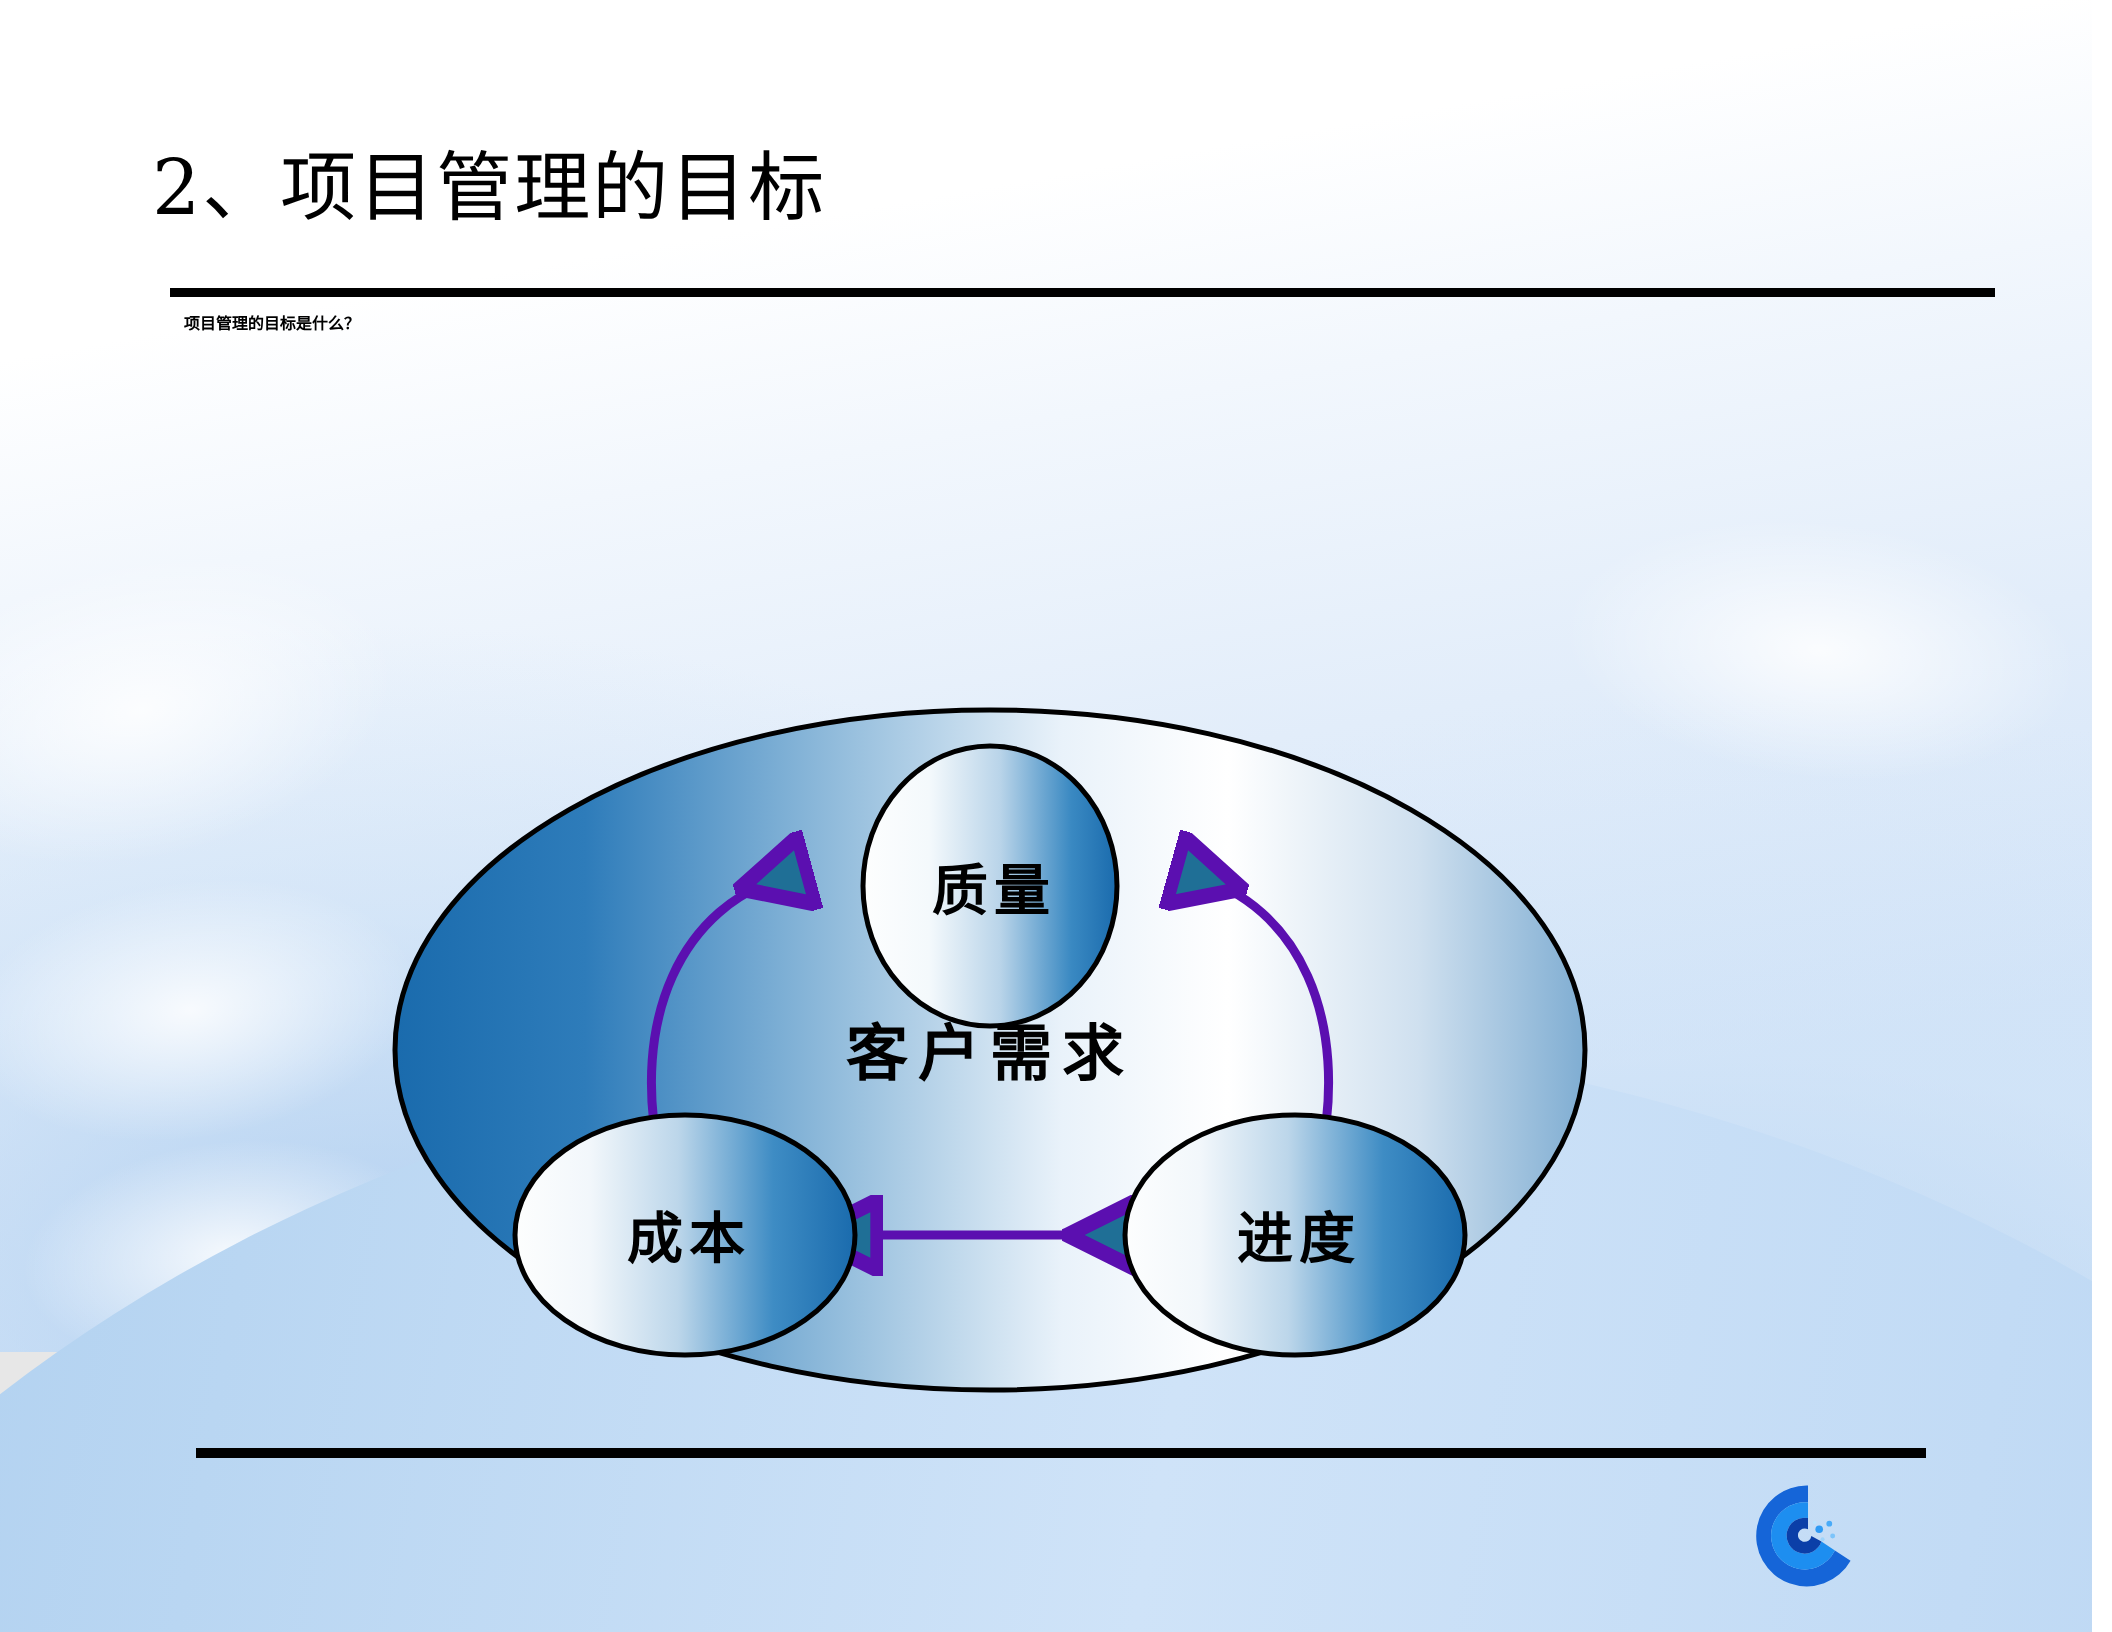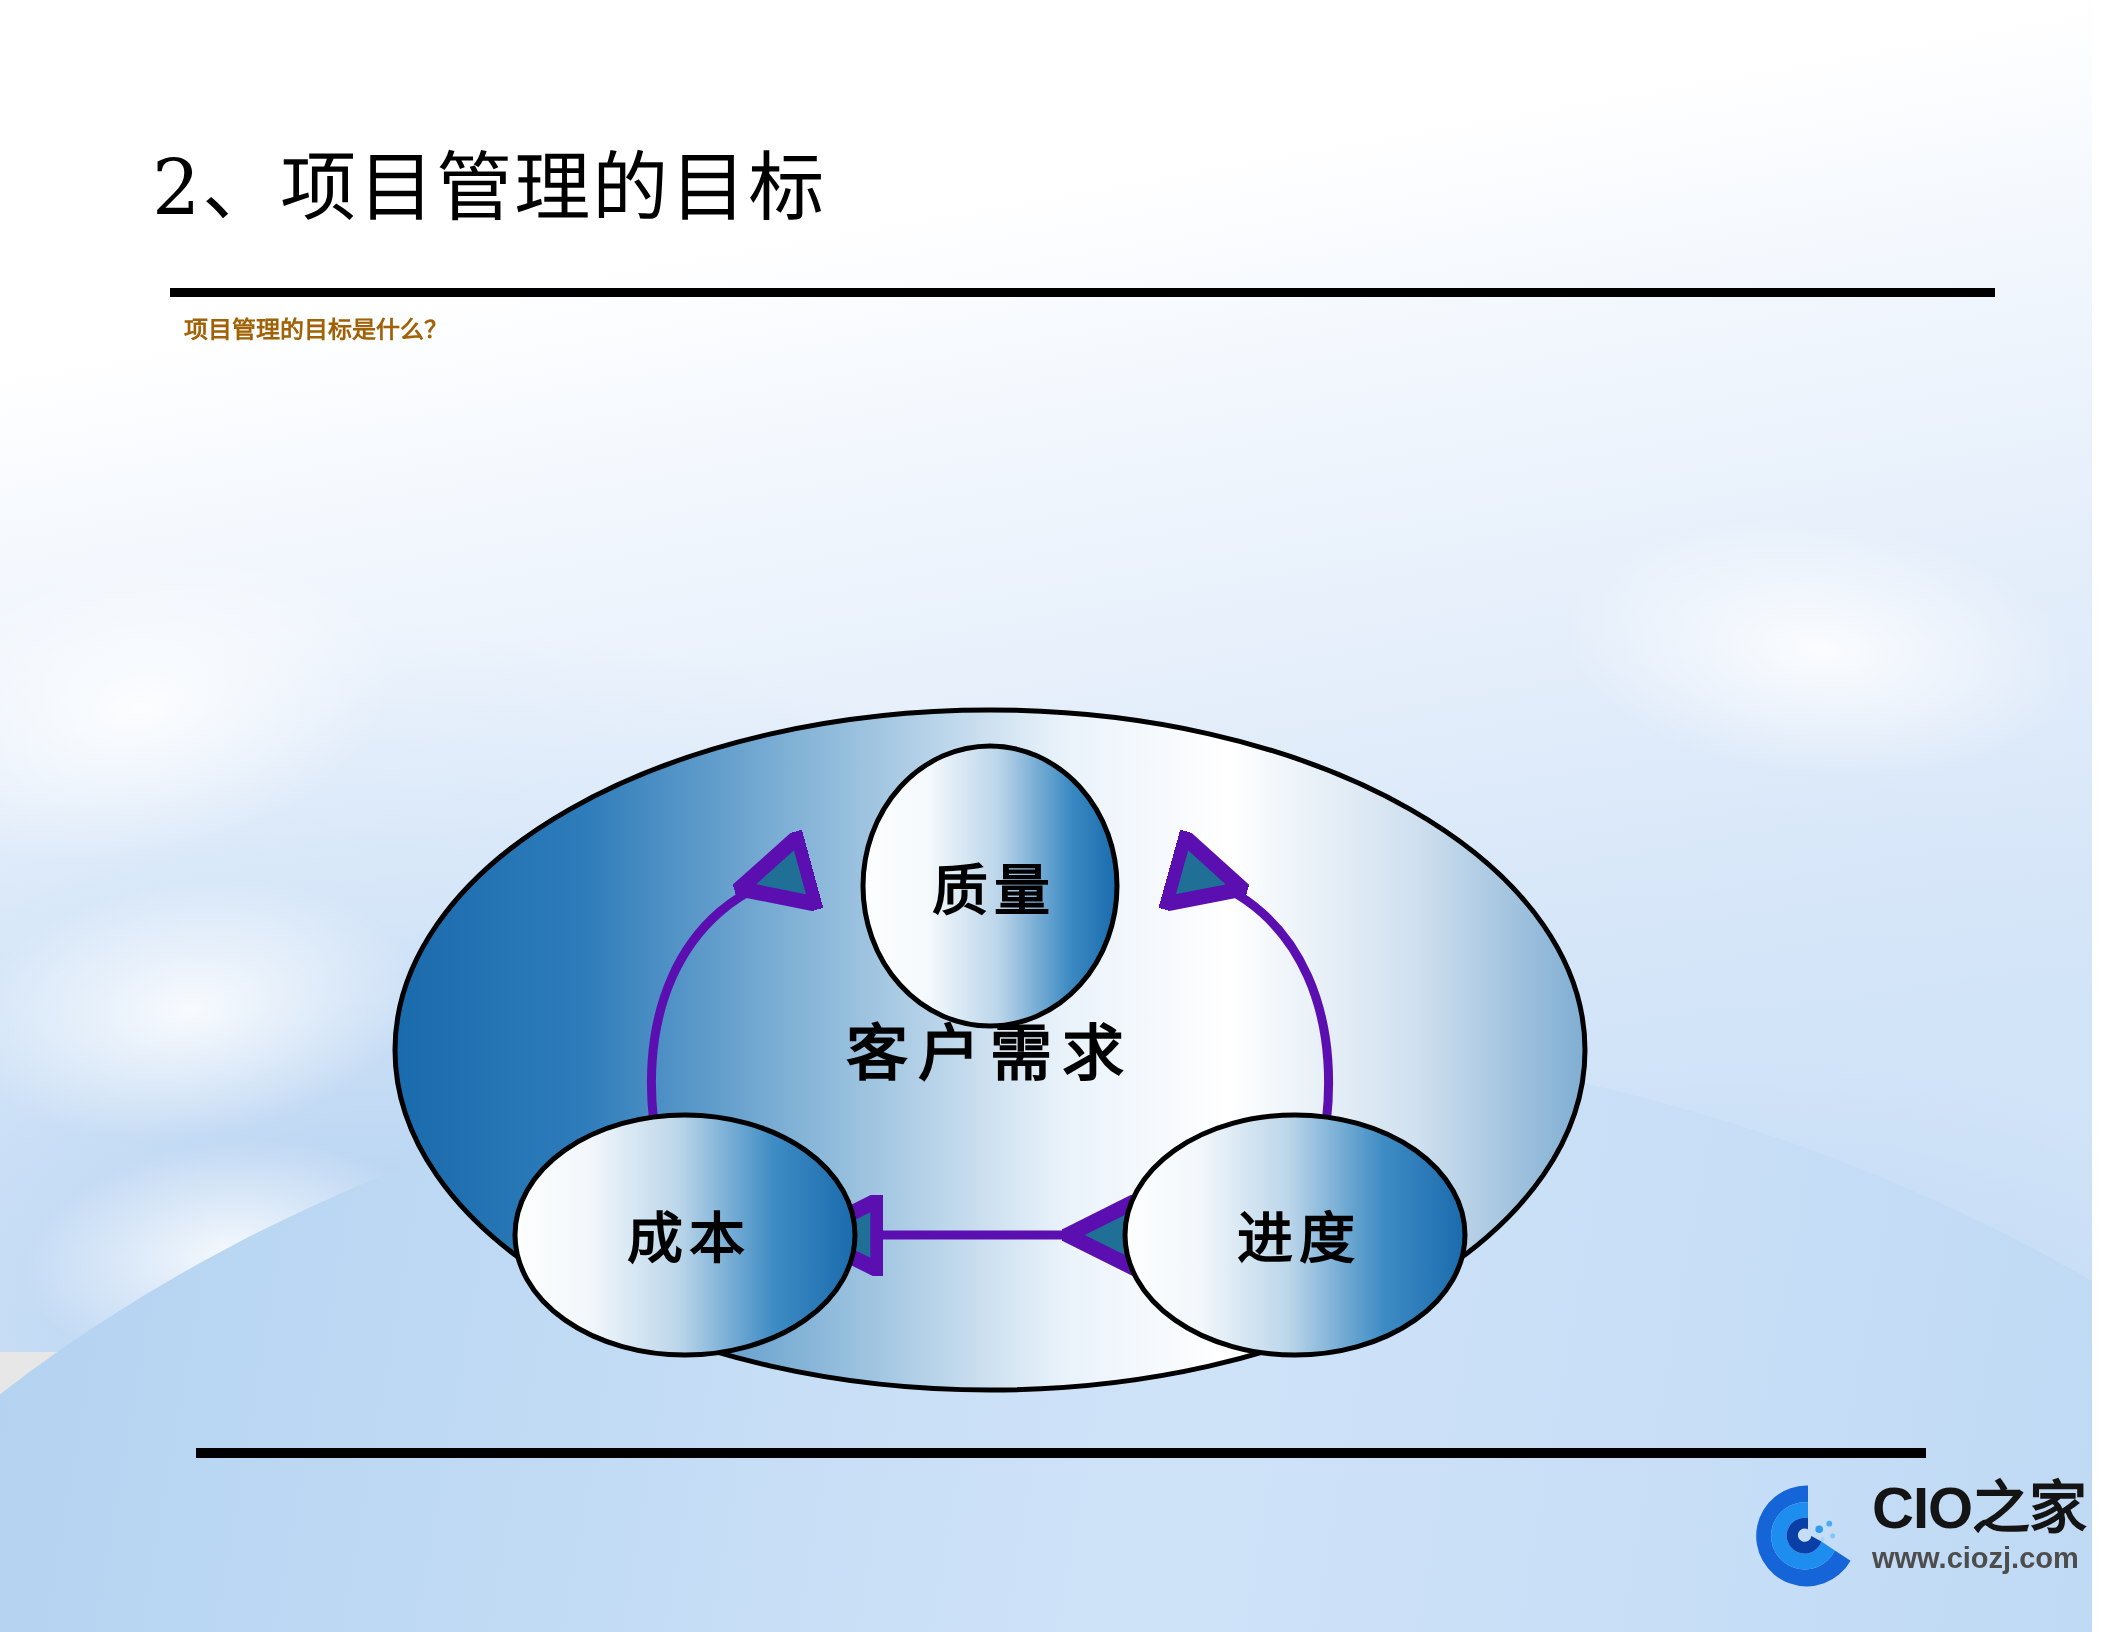--- a/index.html
+++ b/index.html
@@ -95,23 +95,23 @@
     top: 288px;
     width: 1825px;
     height: 9px;
     background: #000000;
   }
   .subtitle {
     position: absolute;
     left: 184px;
     top: 310px;
     font-family: "Liberation Sans", "DejaVu Sans", sans-serif;
-    font-size: 24px;
-    font-weight: 700;
-    color: #a16207;
+    font-size: 16px;
+    font-weight: 700;
+    color: #000000;
     white-space: nowrap;
   }
 
   
   .body-copy {
     position: absolute;
     left: 196px;
     top: 424px;
     width: 1800px;
   }
@@ -277,19 +277,15 @@
     <svg class="brand-mark" viewBox="0 0 100 100" xmlns="http://www.w3.org/2000/svg">
       <path d="M50 5 A45 45 0 1 0 88 72 L74 63 A30 30 0 1 1 50 20 Z" fill="#1565d8"></path>
       <path d="M50 20 A30 30 0 1 0 74 63 L62 55 A16 16 0 1 1 50 34 Z" fill="#1d8ef0"></path>
       <path d="M50 34 A16 16 0 1 0 62 55 L53 50 A6 6 0 1 1 50 44 Z" fill="#0b3fa8"></path>
       <circle cx="60" cy="44" r="3.4" fill="#2f9bf5"></circle>
       <circle cx="69" cy="39" r="2.6" fill="#49abf8"></circle>
       <circle cx="72" cy="50" r="2.2" fill="#7cc4fa"></circle>
       <circle cx="63" cy="53" r="1.8" fill="#9ed4fb"></circle>
       <circle cx="56" cy="38" r="1.6" fill="#bde3fc"></circle>
     </svg>
-    <div class="brand-text">
-      <div class="brand-name">CIO之家</div>
-      <div class="brand-url">www.ciozj.com</div>
-    </div>
   </div>
 
 </div>
 
 </body></html>

